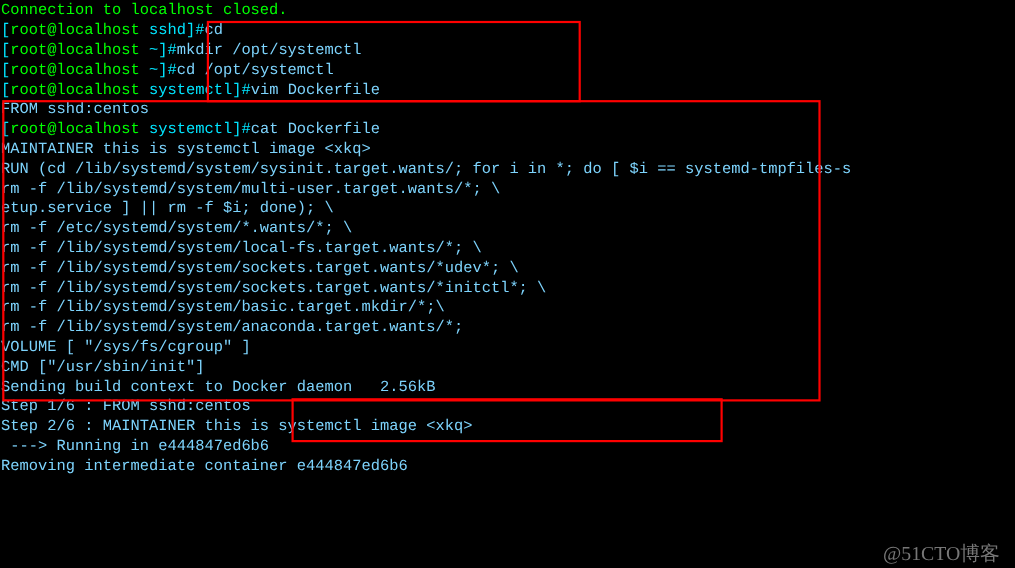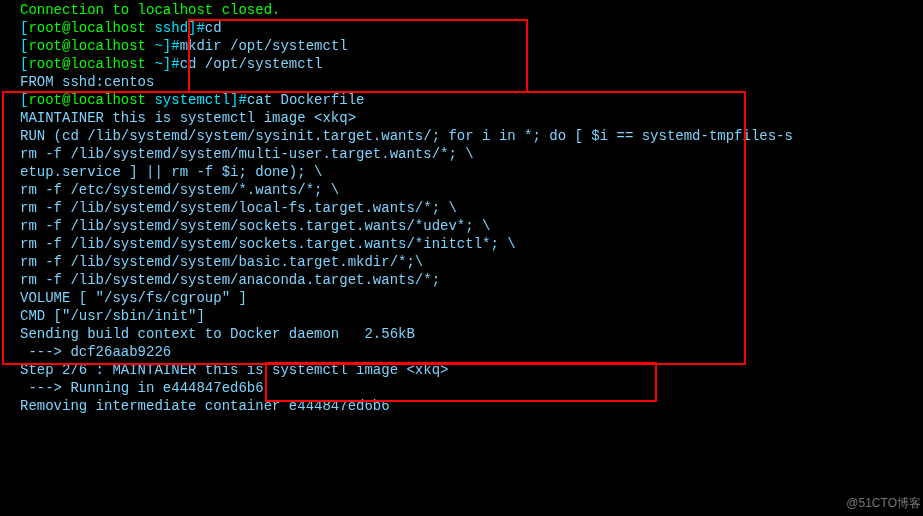--- a/index.html
+++ b/index.html
@@ -1,55 +1,56 @@
 <!DOCTYPE html>
 <html><head>
 <meta charset="utf-8">
 <style>
   html,body{margin:0;padding:0;background:#000;color:#fff;font-family:"Consolas","Courier New",monospace;font-size:14px;line-height:18px;width:923px;height:516px;overflow:hidden}
-  .term{position:relative;padding:1px 20px}
+  .term{position:relative;padding:1px 1px}
   .lime{color:#00ff00}
   .cyan{color:#00e5ff}
   .white{color:#7dd3fc}
   .line{white-space:pre}
   .box{position:absolute;border:2px solid #ff0000;pointer-events:none}
-  .watermark{position:absolute;bottom:4px;right:2px;color:#777;font-family:Liberation Sans, sans-serif;font-size:12px}
+  .watermark{position:absolute;bottom:4px;right:14px;color:#777;font-family:Liberation Serif, serif;font-size:18px}
 </style>
 </head>
 <body>
 
 <div class="term">
   <div class="line lime">Connection to localhost closed.</div>
 
   <div class="line"><span class="cyan">[</span><span class="lime">root@localhost </span><span class="cyan">sshd</span><span class="cyan">]#</span><span class="white">cd</span></div>
 
   <div class="line"><span class="cyan">[</span><span class="lime">root@localhost </span><span class="cyan">~</span><span class="cyan">]#</span><span class="white">mkdir /opt/systemctl</span></div>
 
   <div class="line"><span class="cyan">[</span><span class="lime">root@localhost </span><span class="cyan">~</span><span class="cyan">]#</span><span class="white">cd /opt/systemctl</span></div>
 
+  <div class="line"><span class="cyan">[</span><span class="lime">root@localhost </span><span class="cyan">systemctl</span><span class="cyan">]#</span><span class="white">vim Dockerfile</span></div>
 
   <div class="line white">FROM sshd:centos</div>
 
   <div class="line"><span class="cyan">[</span><span class="lime">root@localhost </span><span class="cyan">systemctl</span><span class="cyan">]#</span><span class="white">cat Dockerfile</span></div>
   <div class="line white">MAINTAINER this is systemctl image &lt;xkq&gt;</div>
   <div class="line white">RUN (cd /lib/systemd/system/sysinit.target.wants/; for i in *; do [ $i == systemd-tmpfiles-s</div>
   <div class="line white">rm -f /lib/systemd/system/multi-user.target.wants/*; \</div>
   <div class="line white">etup.service ] || rm -f $i; done); \</div>
   <div class="line white">rm -f /etc/systemd/system/*.wants/*; \</div>
   <div class="line white">rm -f /lib/systemd/system/local-fs.target.wants/*; \</div>
   <div class="line white">rm -f /lib/systemd/system/sockets.target.wants/*udev*; \</div>
   <div class="line white">rm -f /lib/systemd/system/sockets.target.wants/*initctl*; \</div>
   <div class="line white">rm -f /lib/systemd/system/basic.target.mkdir/*;\</div>
   <div class="line white">rm -f /lib/systemd/system/anaconda.target.wants/*;</div>
   <div class="line white">VOLUME [ "/sys/fs/cgroup" ]</div>
   <div class="line white">CMD ["/usr/sbin/init"]</div>
 
 
   <div class="line white">Sending build context to Docker daemon   2.56kB</div>
-  <div class="line white"> ---&gt; dcf26aab9226</div>
+  <div class="line white">Step 1/6 : FROM sshd:centos</div>
   <div class="line white">Step 2/6 : MAINTAINER this is systemctl image &lt;xkq&gt;</div>
   <div class="line white"> ---&gt; Running in e444847ed6b6</div>
   <div class="line white">Removing intermediate container e444847ed6b6</div>
 
   <div class="box" style="left:188px;top:19px;width:336px;height:70px"></div>
   <div class="box" style="left:2px;top:91px;width:740px;height:270px"></div>
   <div class="box" style="left:265px;top:362px;width:388px;height:36px"></div>
 </div>
 
 <div class="watermark">@51CTO博客</div>

